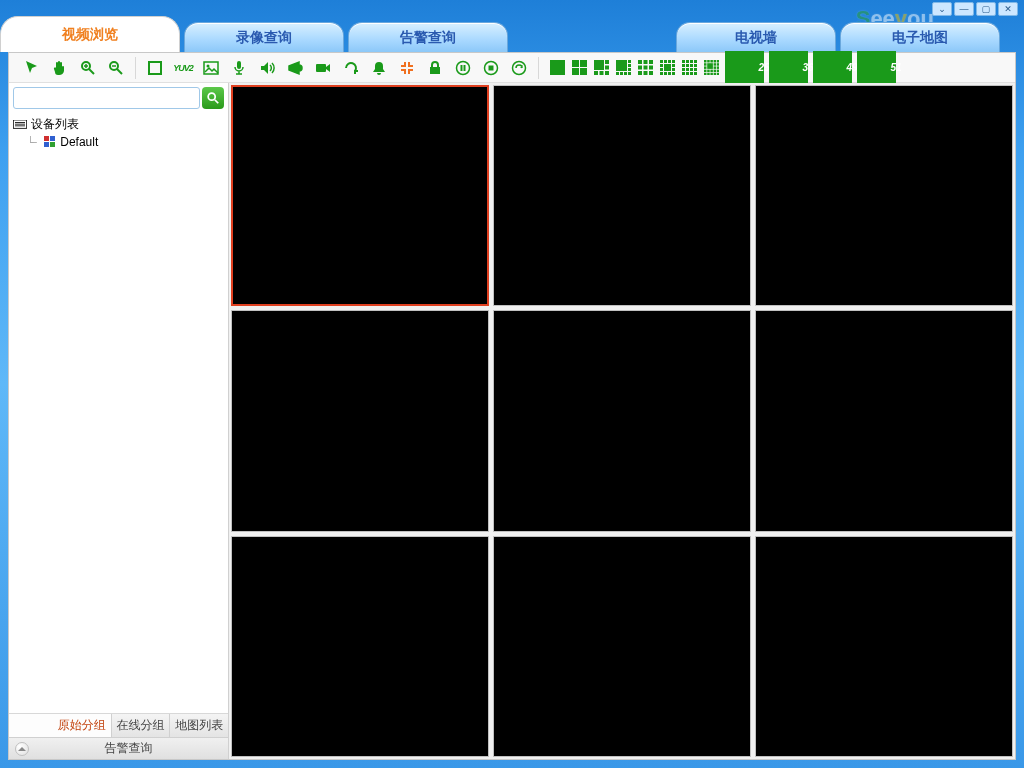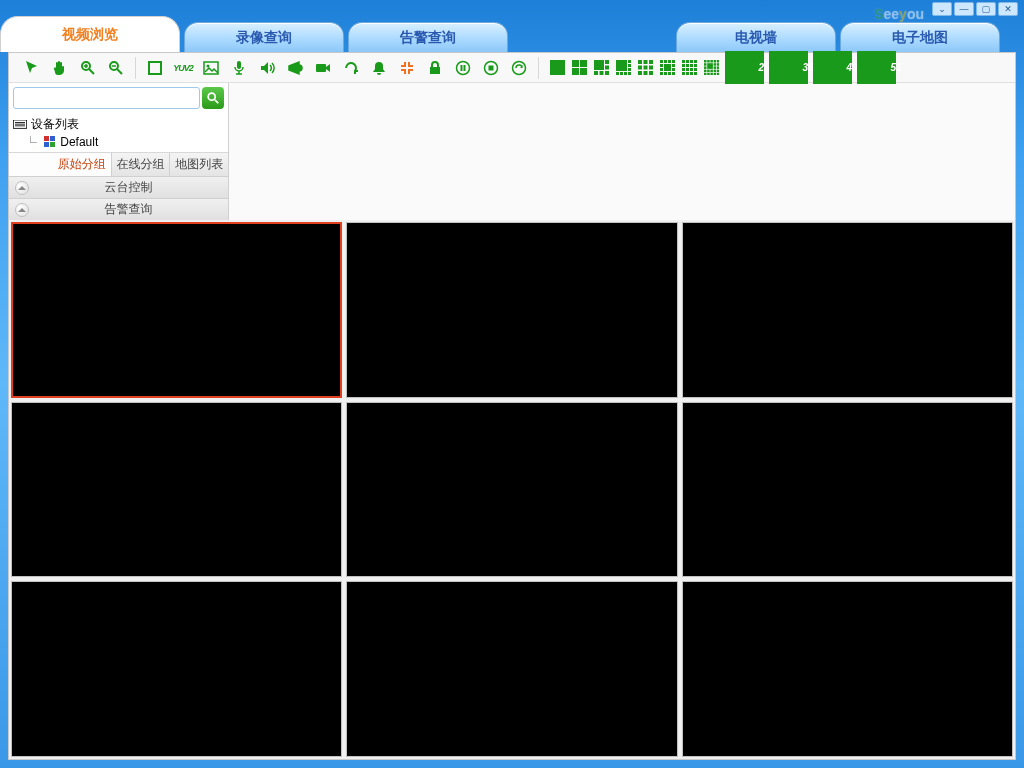--- a/index.html
+++ b/index.html
@@ -21,24 +21,24 @@
   background: #cde7ff;
   border: 1px solid #7fb8e8;
   border-radius: 2px;
   font-size: 9px;
   display: flex; align-items: center; justify-content: center;
   color: #2a5a8a;
   cursor: pointer;
 }
 .brand {
   position: absolute;
-  top: 6px; right: 100px;
+  top: 6px; right: 90px;
   font-family: "Comic Sans MS", cursive;
   font-weight: bold;
-  font-size: 14px;
+  font-size: 22px;
   color: #fff;
   text-shadow: 0 0 2px #7ab8e8;
   opacity: 0.5;
 }
 .brand .g1 { color: #2aa02a; }
 .brand .g2 { color: #f0c000; }
 
 
 .nav {
   position: absolute;
@@ -123,21 +123,20 @@
   display:flex;align-items:center;justify-content:center;
   cursor:pointer;
   padding-left:39px;
 }
 
 
 .body {
   position: absolute;
   top: 30px; left: 0; right: 0; bottom: 0;
   display: flex;
-  flex-direction: column;
 }
 
 
 .sidebar {
   width: 220px;
   border-right: 1px solid #d0d0d0;
   display: flex;
   flex-direction: column;
   background: #fff;
 }
@@ -531,24 +530,20 @@
           <span>Default</span>
         </div>
       </div>
       <div class="side-tabs">
         <div class="side-tab active">原始分组</div>
         <div class="side-tab">在线分组</div>
         <div class="side-tab">地图列表</div>
       </div>
       <div class="side-panel">
         <span class="expand-icon"></span>
-        <span class="label">云台控制</span>
-      </div>
-      <div class="side-panel">
-        <span class="expand-icon"></span>
         <span class="label">告警查询</span>
       </div>
     </div>
 
     <div class="viewgrid">
       <div class="cell selected"></div>
       <div class="cell"></div>
       <div class="cell"></div>
       <div class="cell"></div>
       <div class="cell"></div>

